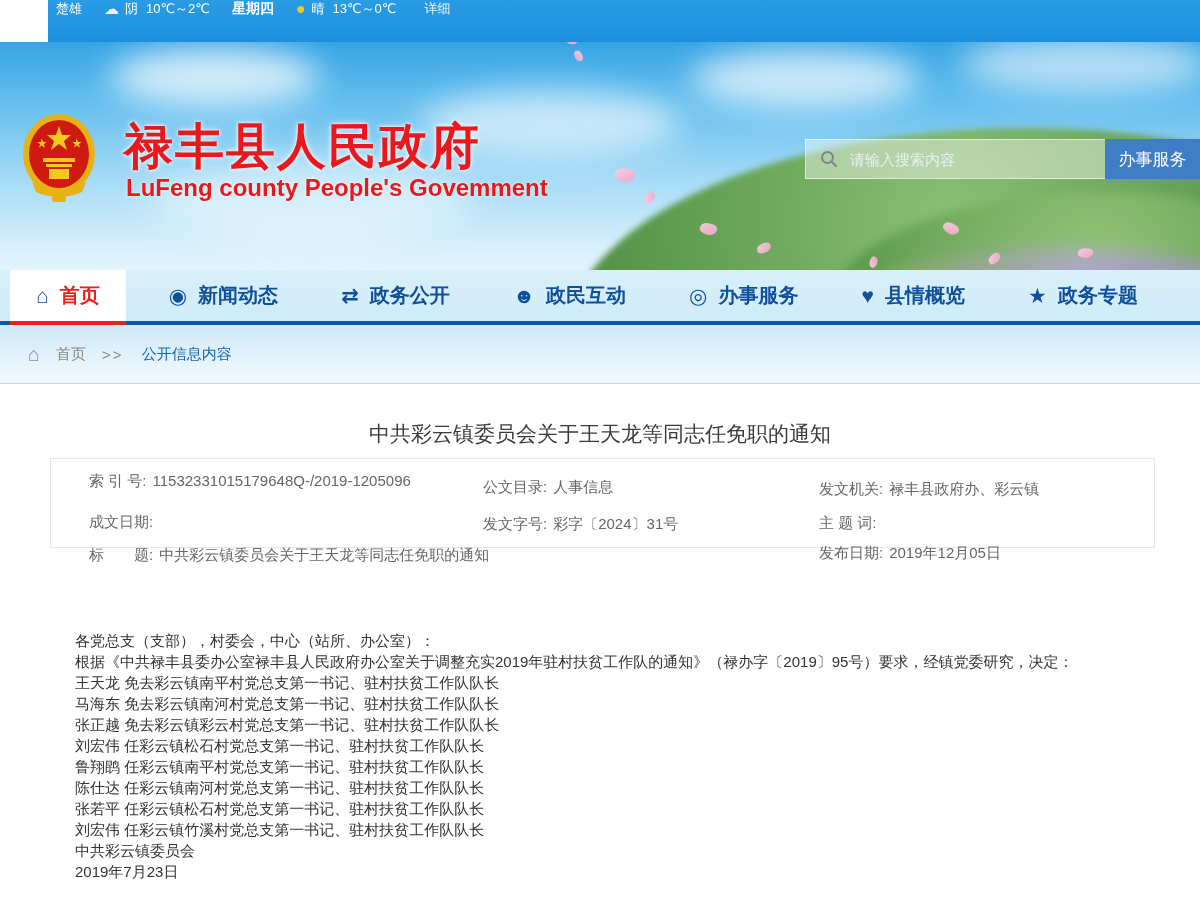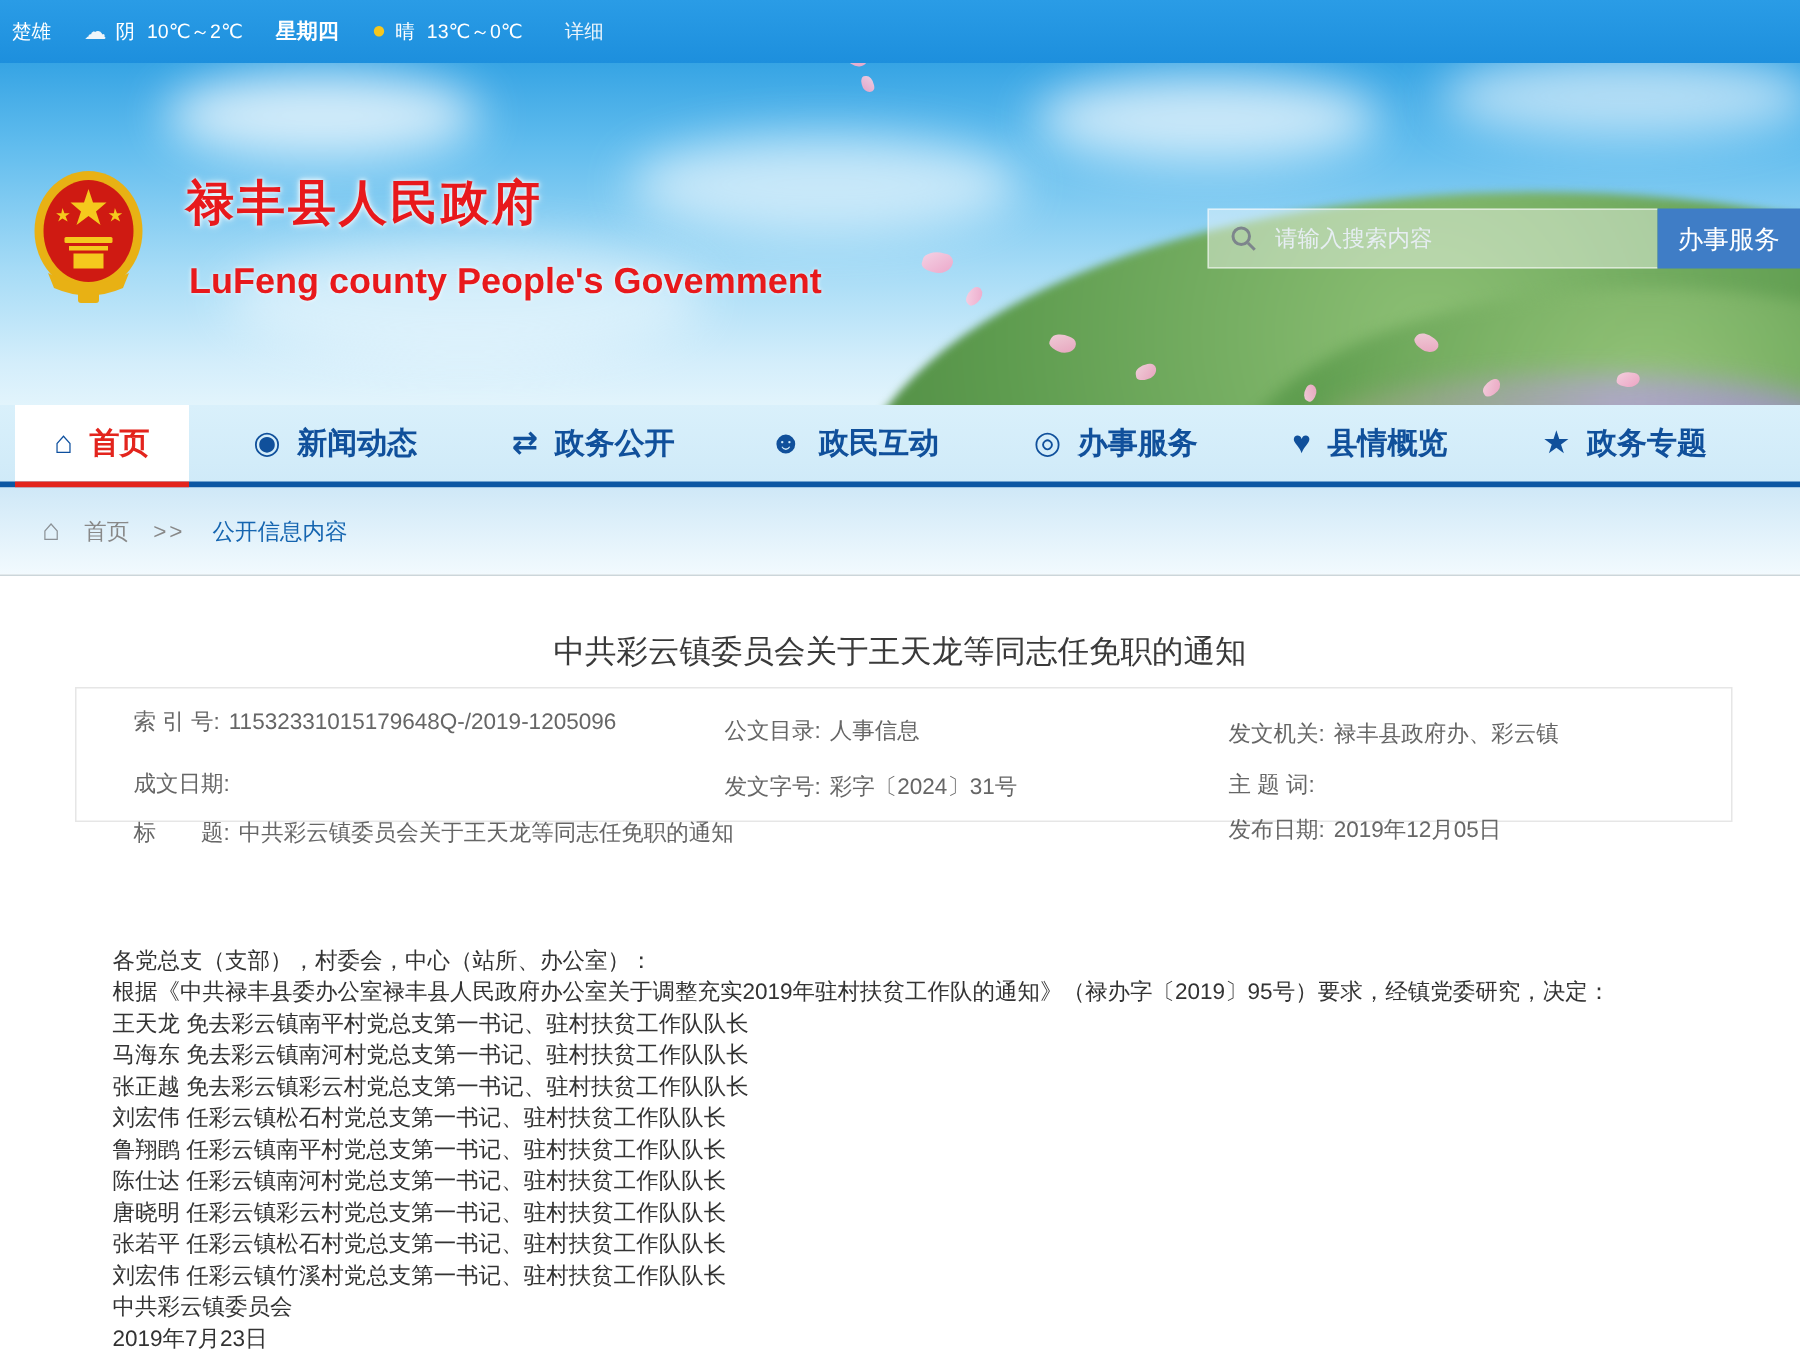--- a/index.html
+++ b/index.html
@@ -1,40 +1,40 @@
 <!DOCTYPE html>
 <html><head>
 <meta charset="utf-8">
 <style>
   html,body{margin:0;padding:0;}
   body{width:1200px;height:900px;overflow:hidden;font-family:"Liberation Sans","DejaVu Sans",sans-serif;background:#fff;}
   .page{position:relative;width:1200px;height:900px;overflow:hidden;}
 
   
   .topbar{position:relative;height:42px;background:linear-gradient(180deg,#2a9ce6,#1d8fdd);color:#fff;
-          display:flex;align-items:center;font-size:13px;z-index:6;}
+          display:flex;align-items:flex-start;font-size:13px;z-index:6;margin-left:48px;}
   .topbar .city{margin-left:8px;}
   .topbar .w-ico{margin-left:22px;margin-right:6px;font-size:15px;color:#eef5fa;}
   .topbar .sun{color:#f6c71d;font-size:16px;}
   .topbar .weekday{font-weight:bold;margin-left:22px;font-size:14px;}
   .topbar .more{margin-left:28px;color:#eaf4fb;text-decoration:none;cursor:pointer;}
 
   
   .banner{position:relative;height:228px;overflow:hidden;
           background:linear-gradient(180deg,#36a4e4 0%,#62bdee 25%,#a5dbf6 60%,#d4eefb 88%,#e2f4fc 100%);}
   .cloud{position:absolute;background:#fff;border-radius:50%;filter:blur(16px);}
   .hill{position:absolute;left:565px;top:86px;width:920px;height:430px;border-radius:50%;
         background:radial-gradient(circle at 42% 22%,#8cbf74 0%,#5e9c4f 45%,#447f3a 80%);
         filter:blur(3px);}
   .hill2{position:absolute;left:820px;top:150px;width:560px;height:260px;border-radius:50%;
          background:radial-gradient(circle at 50% 30%,#9cc97f,#5a9a4b 70%);filter:blur(5px);opacity:.85;}
   .meadow{position:absolute;left:880px;top:208px;width:360px;height:70px;border-radius:50%;
           background:linear-gradient(90deg,#8aa868,#b1a4d0 55%,#9b8fc4);filter:blur(9px);opacity:.85;}
   .logo{position:absolute;left:22px;top:70px;}
-  .site-title{position:absolute;left:124px;top:72px;font-size:32px;font-weight:bold;color:#e8191c;
+  .site-title{position:absolute;left:124px;top:72px;font-size:49px;font-weight:bold;color:#e8191c;
               letter-spacing:2px;text-shadow:0 0 3px #fff,0 0 6px rgba(255,255,255,.8);}
   .site-sub{position:absolute;left:126px;top:132px;font-size:24px;font-weight:bold;color:#e8191c;
             text-shadow:0 0 3px rgba(255,255,255,.9);}
   .search-wrap{position:absolute;right:0;top:97px;display:flex;z-index:5;}
   .search-box{width:300px;height:40px;background:rgba(255,255,255,.42);border:1px solid rgba(255,255,255,.55);
               border-right:none;display:flex;align-items:center;box-sizing:border-box;}
   .search-box input{flex:1;background:transparent;border:none;outline:none;font-size:15px;color:#fff;
                     font-family:inherit;}
   .search-box input::placeholder{color:#e7eef3;}
   .mag{margin:0 10px 0 14px;flex:0 0 auto;}
@@ -215,21 +215,20 @@
 
     <div class="body-text">
       <div>各党总支（支部），村委会，中心（站所、办公室）：</div>
       <div>根据《中共禄丰县委办公室禄丰县人民政府办公室关于调整充实2019年驻村扶贫工作队的通知》（禄办字〔2019〕95号）要求，经镇党委研究，决定：</div>
       <div>王天龙 免去彩云镇南平村党总支第一书记、驻村扶贫工作队队长</div>
       <div>马海东 免去彩云镇南河村党总支第一书记、驻村扶贫工作队队长</div>
       <div>张正越 免去彩云镇彩云村党总支第一书记、驻村扶贫工作队队长</div>
       <div>刘宏伟 任彩云镇松石村党总支第一书记、驻村扶贫工作队队长</div>
       <div>鲁翔鹍 任彩云镇南平村党总支第一书记、驻村扶贫工作队队长</div>
       <div>陈仕达 任彩云镇南河村党总支第一书记、驻村扶贫工作队队长</div>
-      <div>唐晓明 任彩云镇彩云村党总支第一书记、驻村扶贫工作队队长</div>
       <div>张若平 任彩云镇松石村党总支第一书记、驻村扶贫工作队队长</div>
       <div>刘宏伟 任彩云镇竹溪村党总支第一书记、驻村扶贫工作队队长</div>
       <div>中共彩云镇委员会</div>
       <div>2019年7月23日</div>
     </div>
   </div>
 
 </div>
 
 </body></html>

